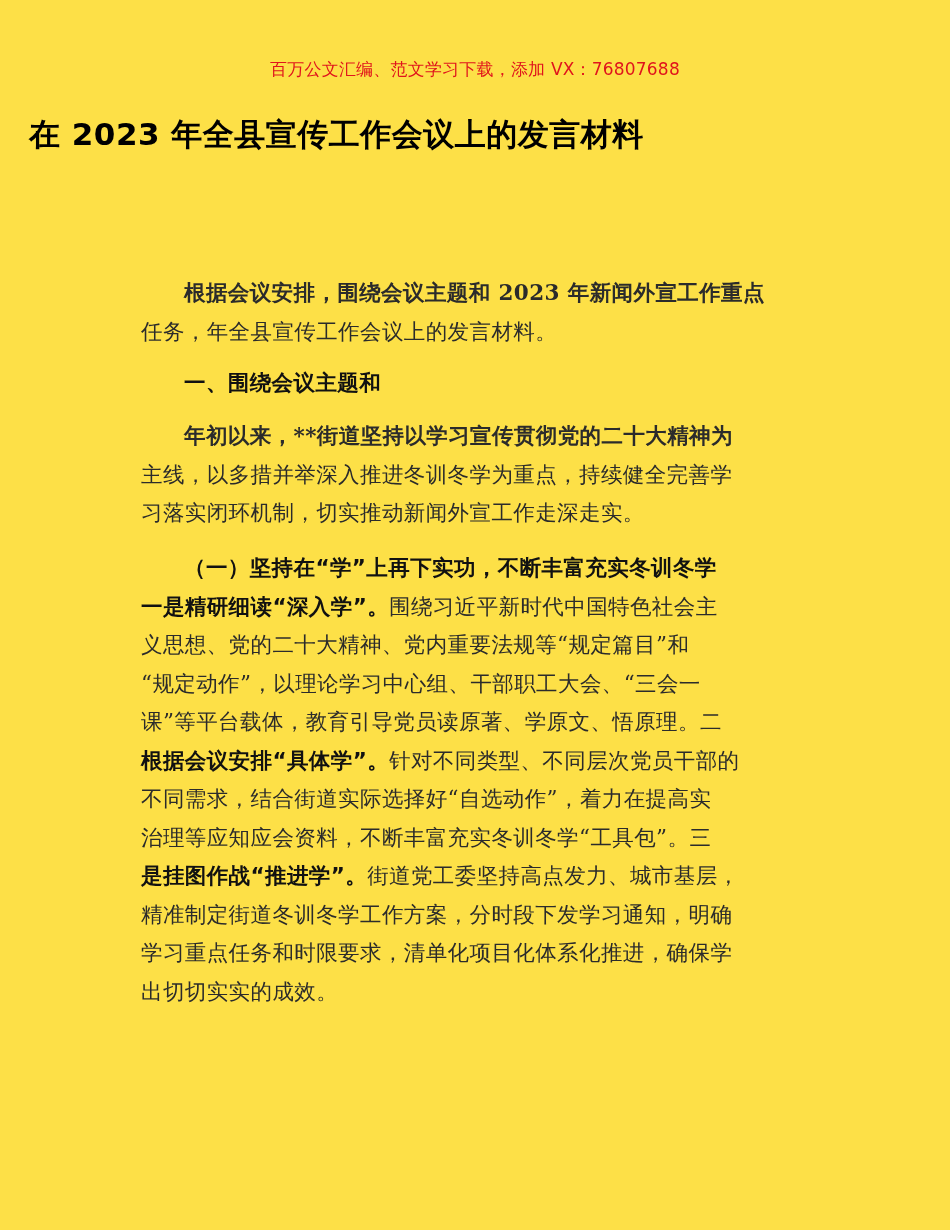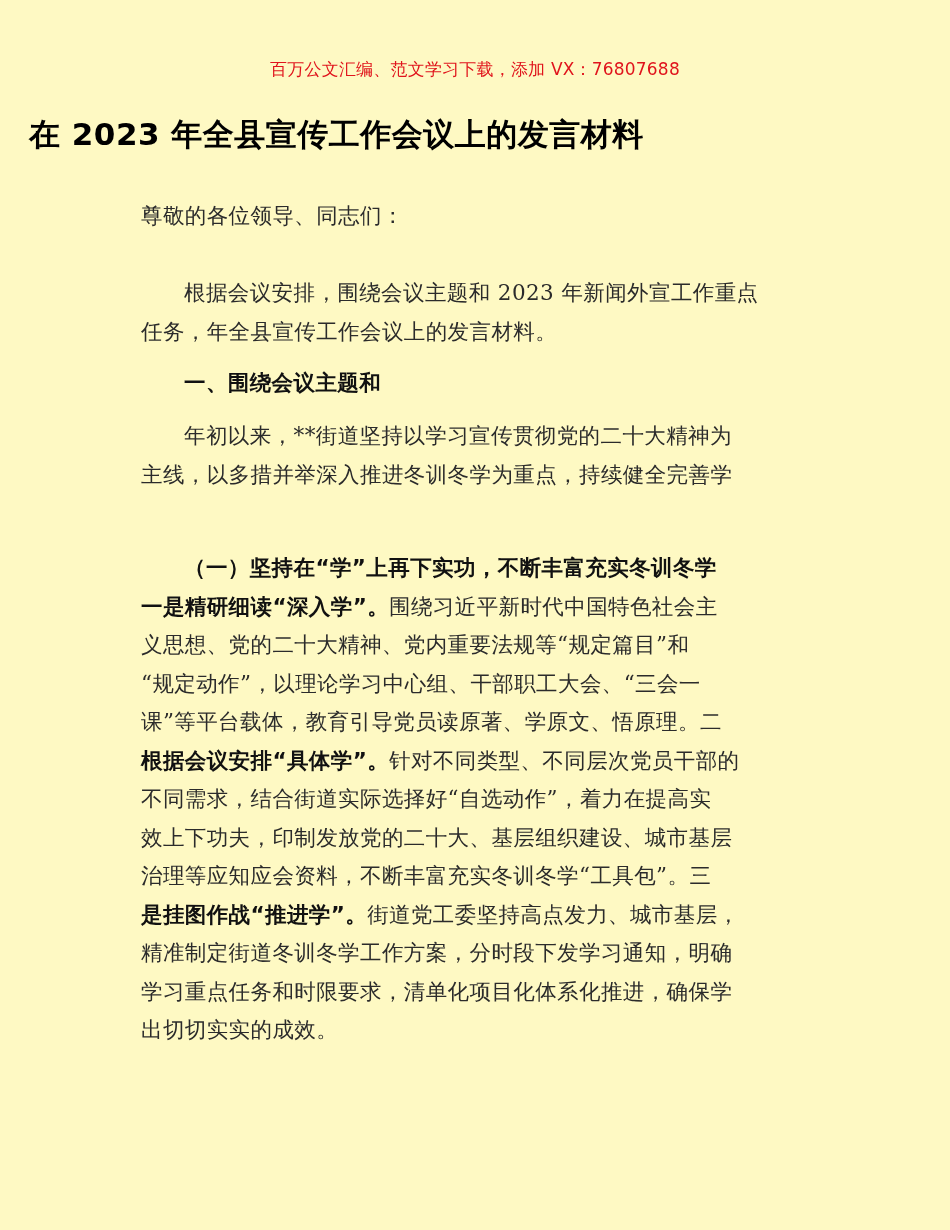--- a/index.html
+++ b/index.html
@@ -1,76 +1,73 @@
 <!DOCTYPE html>
 <html><head>
 <meta charset="utf-8">
 <style>
   html, body { margin: 0; padding: 0; background: #ffffff; }
   body { width: 950px; height: 1230px; position: relative; overflow: hidden; }
-  .page { position: absolute; left: 0; top: 0; width: 950px; height: 1230px; background: #fef9c3; }
+  .page { position: absolute; left: 0; top: 0; width: 950px; height: 1230px; background: #fde047; }
   .header-banner {
     position: absolute; top: 56px; left: 0; width: 950px; text-align: center;
     color: #e0141c; font-family: "DejaVu Sans", sans-serif; font-size: 17px; line-height: 26px;
     letter-spacing: 0.2px;
   }
   .doc-title {
     position: absolute; top: 110px; left: 0; width: 950px; text-align: left;
     color: #000; font-family: "DejaVu Sans", sans-serif; font-size: 31px; font-weight: bold;
     line-height: 48px; letter-spacing: 0.5px; padding-left: 29px;
   }
   .body-text {
     position: absolute; left: 141px; width: 672px;
     font-family: "DejaVu Serif", serif; font-size: 21.5px; color: #2b2b2b;
     line-height: 38.5px; letter-spacing: 0.4px;
   }
   .line { display: block; white-space: nowrap; height: 38.5px; }
-  .indent { padding-left: 43px; }
+  .indent { padding-left: 43px; font-weight: bold; }
   .bold { font-family: "DejaVu Sans", sans-serif; font-weight: bold; color: #111; }
 </style>
 </head>
 <body>
 
 <div class="page">
 
   <div class="header-banner">百万公文汇编、范文学习下载，添加 VX：76807688</div>
 
   <div class="doc-title">在 2023 年全县宣传工作会议上的发言材料</div>
 
-  <div class="body-text" style="top:197px;">
-    <span class="line">尊敬的各位领导、同志们：</span>
-  </div>
 
   <div class="body-text" style="top:274px;">
     <span class="line indent">根据会议安排，围绕会议主题和 2023 年新闻外宣工作重点</span>
     <span class="line">任务，年全县宣传工作会议上的发言材料。</span>
   </div>
 
   <div class="body-text" style="top:364px;">
     <span class="line indent bold">一、围绕会议主题和</span>
   </div>
 
   <div class="body-text" style="top:417px;">
     <span class="line indent">年初以来，**街道坚持以学习宣传贯彻党的二十大精神为</span>
     <span class="line">主线，以多措并举深入推进冬训冬学为重点，持续健全完善学</span>
+    <span class="line">习落实闭环机制，切实推动新闻外宣工作走深走实。</span>
   </div>
 
   <div class="body-text" style="top:549px;">
     <span class="line indent bold">（一）坚持在“学”上再下实功，不断丰富充实冬训冬学</span>
     <span class="line">
       <span class="bold">一是精研细读“深入学”。</span><span>围绕习近平新时代中国特色社会主</span>
     </span>
     <span class="line">义思想、党的二十大精神、党内重要法规等“规定篇目”和</span>
     <span class="line">“规定动作”，以理论学习中心组、干部职工大会、“三会一</span>
     <span class="line">课”等平台载体，教育引导党员读原著、学原文、悟原理。二</span>
     <span class="line">
       <span class="bold">根据会议安排“具体学”。</span><span>针对不同类型、不同层次党员干部的</span>
     </span>
     <span class="line">不同需求，结合街道实际选择好“自选动作”，着力在提高实</span>
-    <span class="line">效上下功夫，印制发放党的二十大、基层组织建设、城市基层</span>
     <span class="line">治理等应知应会资料，不断丰富充实冬训冬学“工具包”。三</span>
     <span class="line">
       <span class="bold">是挂图作战“推进学”。</span><span>街道党工委坚持高点发力、城市基层，</span>
     </span>
     <span class="line">精准制定街道冬训冬学工作方案，分时段下发学习通知，明确</span>
     <span class="line">学习重点任务和时限要求，清单化项目化体系化推进，确保学</span>
     <span class="line">出切切实实的成效。</span>
   </div>
 
 </div>

